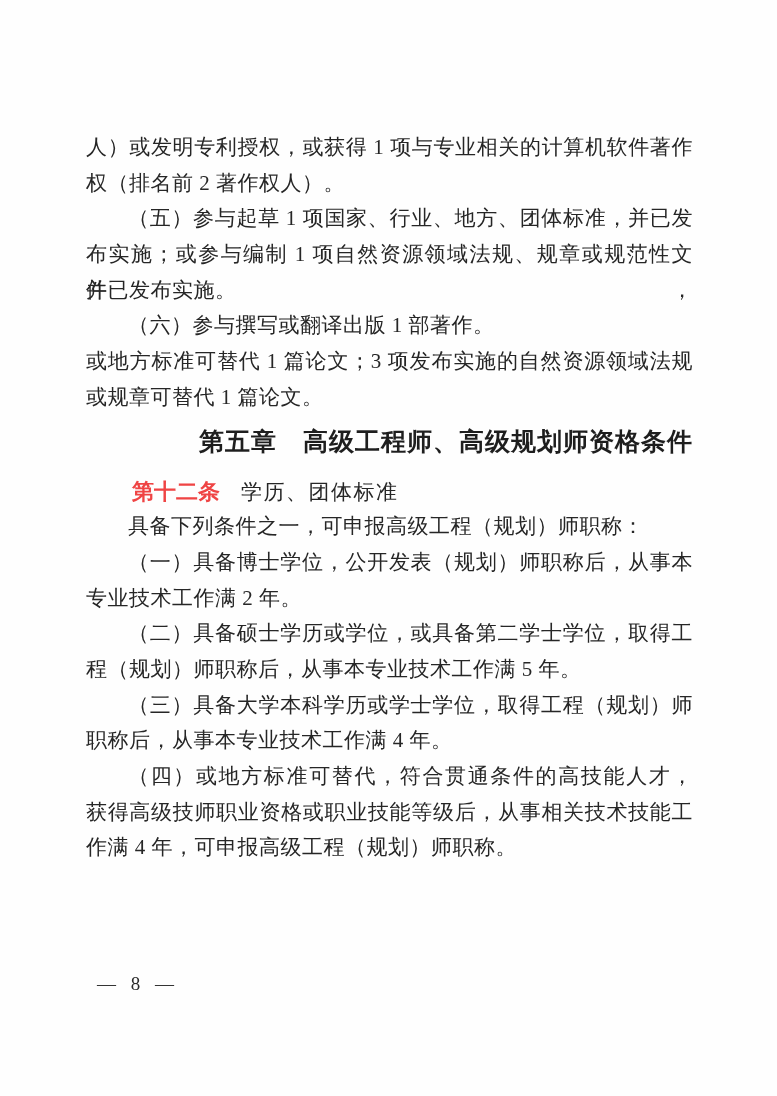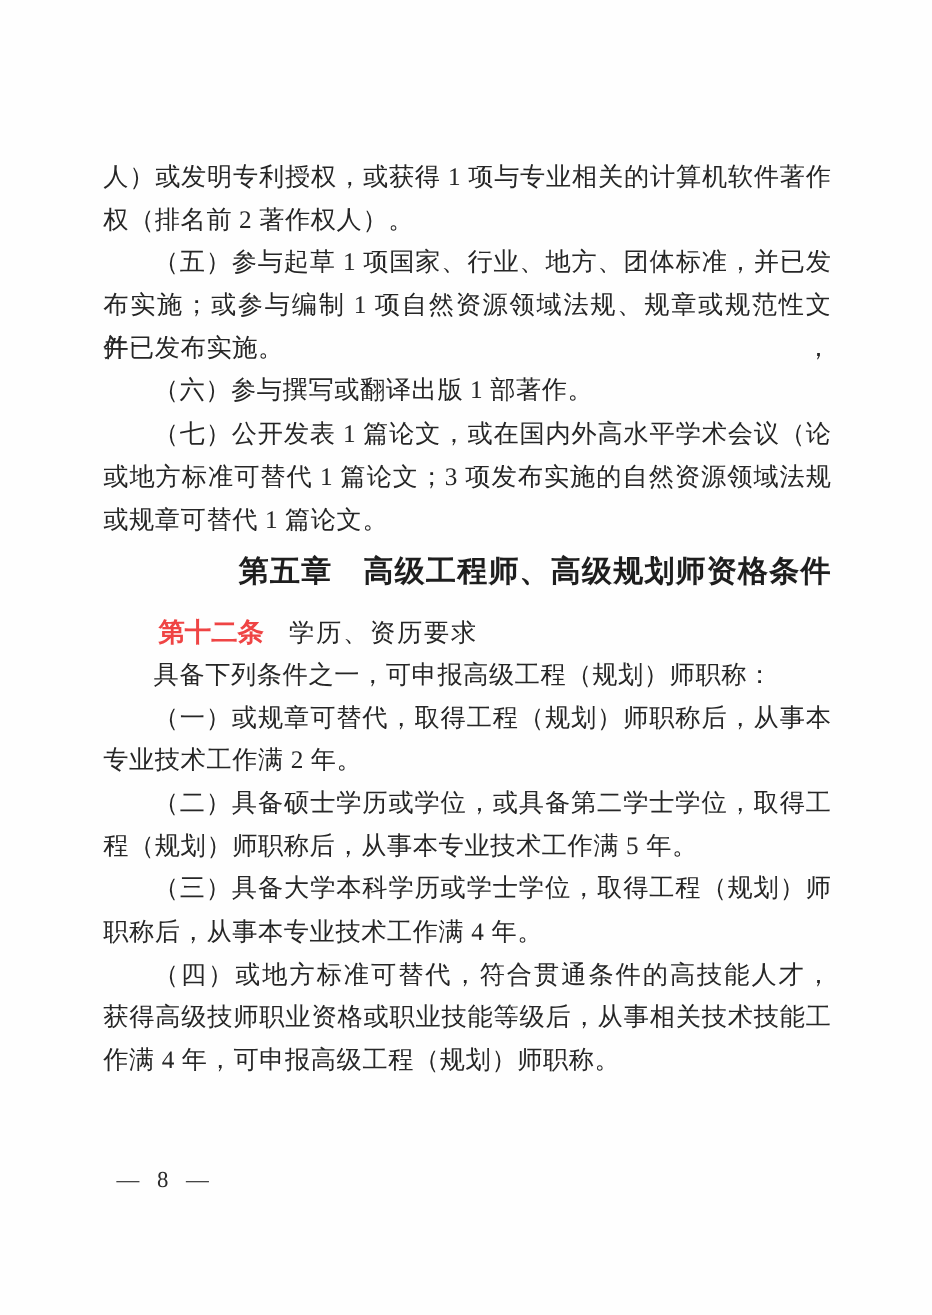--- a/index.html
+++ b/index.html
@@ -87,35 +87,34 @@
   <main class="content">
 
     <section>
 
     <div class="line fill">人）或发明专利授权，或获得 1 项与专业相关的计算机软件著作</div>
         <div class="line">权（排名前 2 著作权人）。</div>
         <div class="line indent fill">（五）参与起草 1 项国家、行业、地方、团体标准，并已发</div>
         <div class="line fill">布实施；或参与编制 1 项自然资源领域法规、规章或规范性文件，</div>
         <div class="line">并已发布实施。</div>
         <div class="line indent">（六）参与撰写或翻译出版 1 部著作。</div>
-        <div class="line indent fill">（七）公开发表 1 篇论文，或在国内外高水平学术会议（论</div>
         <div class="line fill">或地方标准可替代 1 篇论文；3 项发布实施的自然资源领域法规</div>
         <div class="line">或规章可替代 1 篇论文。</div>
       </section>
 
     <h1 class="chapter-heading">第五章　高级工程师、高级规划师资格条件</h1>
 
     <div class="article-line">
-      <span class="article-label">第十二条</span><span class="article-title">学历、资历要求</span>
+      <span class="article-label">第十二条</span><span class="article-title">学历、团体标准</span>
     </div>
 
     <section>
 
     <div class="line indent">具备下列条件之一，可申报高级工程（规划）师职称：</div>
-        <div class="line indent fill">（一）或规章可替代，取得工程（规划）师职称后，从事本</div>
+        <div class="line indent fill">（一）具备博士学位，公开发表（规划）师职称后，从事本</div>
         <div class="line">专业技术工作满 2 年。</div>
         <div class="line indent fill">（二）具备硕士学历或学位，或具备第二学士学位，取得工</div>
         <div class="line">程（规划）师职称后，从事本专业技术工作满 5 年。</div>
         <div class="line indent fill">（三）具备大学本科学历或学士学位，取得工程（规划）师</div>
         <div class="line">职称后，从事本专业技术工作满 4 年。</div>
         <div class="line indent fill">（四）或地方标准可替代，符合贯通条件的高技能人才，</div>
         <div class="line fill">获得高级技师职业资格或职业技能等级后，从事相关技术技能工</div>
         <div class="line">作满 4 年，可申报高级工程（规划）师职称。</div>
       </section>
 

